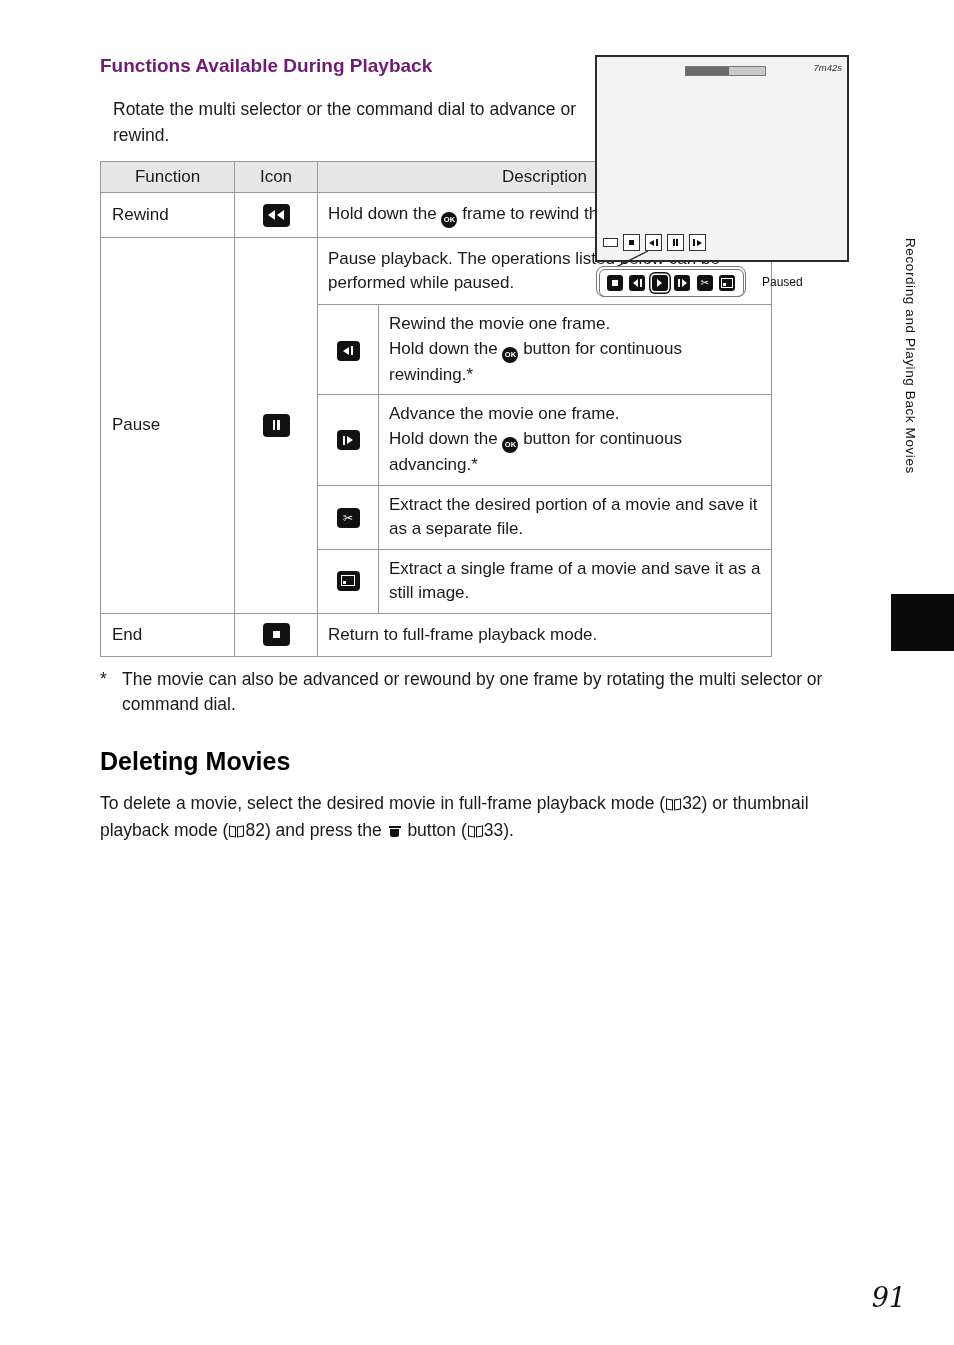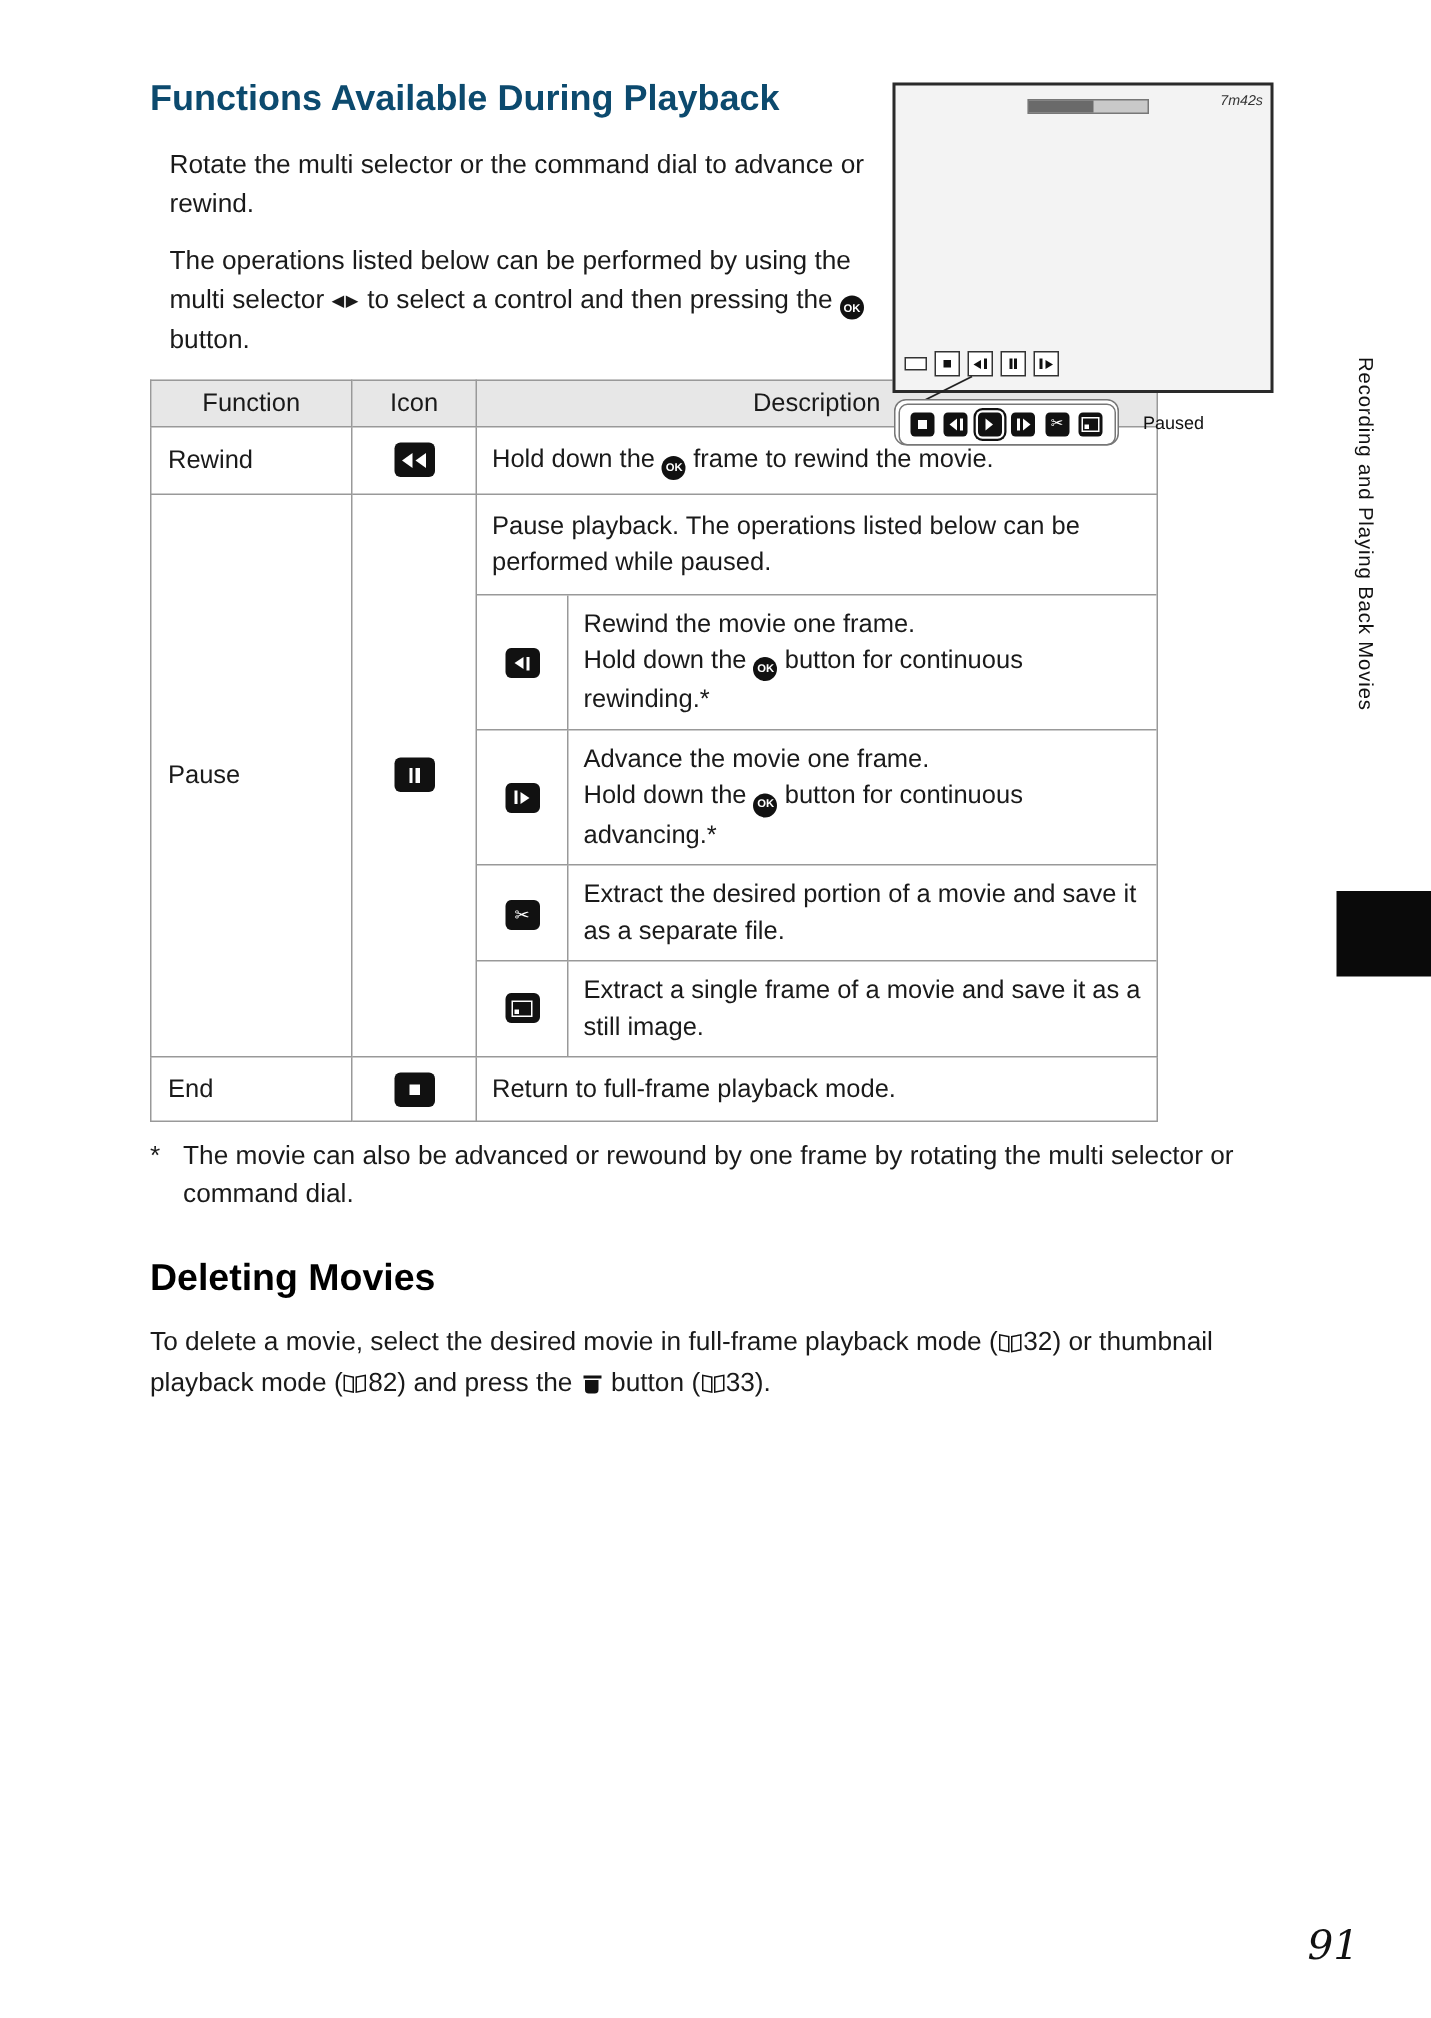--- a/index.html
+++ b/index.html
@@ -3,21 +3,21 @@
 <meta charset="utf-8">
 <style>
   html,body{margin:0;padding:0;}
   body{
     width:954px;height:1345px;position:relative;background:#ffffff;
     font-family:"Liberation Sans","DejaVu Sans",sans-serif;color:#1a1a1a;
     overflow:hidden;
   }
   
   .main{position:absolute;left:100px;top:48px;width:752px;}
-  h1{font-size:24px;line-height:36px;font-weight:bold;width:450px;margin:0 0 12px 0;color:#0c4a6e;}
+  h1{font-size:19px;line-height:36px;font-weight:bold;width:450px;margin:0 0 12px 0;color:#701a75;}
   .lead p{font-size:17.5px;line-height:25.5px;width:482px;margin:13px;}
   
   .okbtn{display:inline-flex;align-items:center;justify-content:center;width:16px;height:16px;
     border-radius:50%;background:#111;color:#fff;font-size:7.5px;font-weight:bold;vertical-align:-3px;}
   .msel{font-size:11px;letter-spacing:1px;vertical-align:1px;}
   .book{display:inline-block;width:15px;height:11px;position:relative;vertical-align:-1px;margin:0 1px;}
   .book::before,.book::after{content:"";position:absolute;top:0;width:5px;height:9px;border:1.3px solid #111;background:#fff;}
   .book::before{left:0;transform:skewY(10deg);}
   .book::after{right:0;transform:skewY(-10deg);}
   .trash{display:inline-block;position:relative;width:12px;height:14px;vertical-align:-2px;margin:0 2px;}
@@ -95,27 +95,20 @@
 </style>
 </head>
 <body>
 
 <div class="main">
 
   <h1>Functions Available During Playback</h1>
 
   <div class="lead">
     <p>Rotate the multi selector or the command dial to advance or rewind.</p>
-    <p><span>The operations listed below can be performed by using the multi selector</span>
-      <span class="msel">◀▶</span>
-      <span>to select a control and then pressing the</span>
-      <span class="okbtn">
-          <span>OK</span>
-        </span>
-      <span>button.</span></p>
   </div>
 
   <table class="ftable">
     <tbody>
         <tr>
       <th>Function</th>
       <th>Icon</th>
       <th>Description</th>
     </tr>
 

